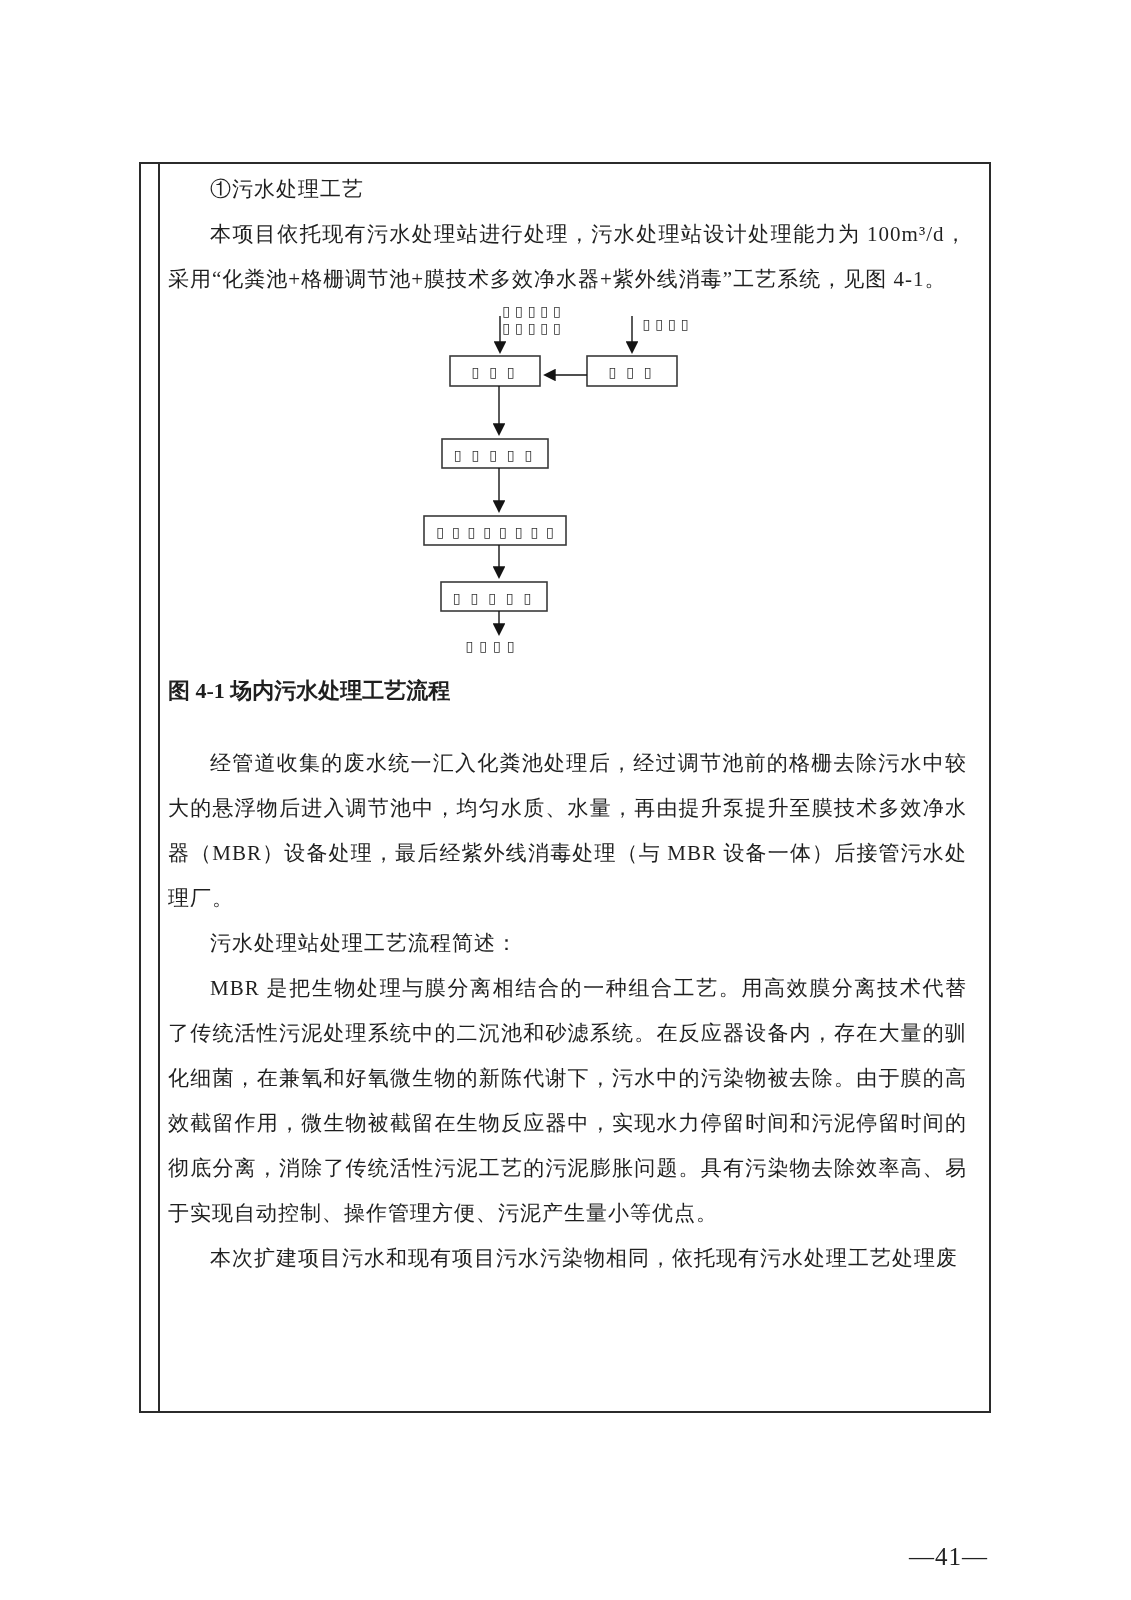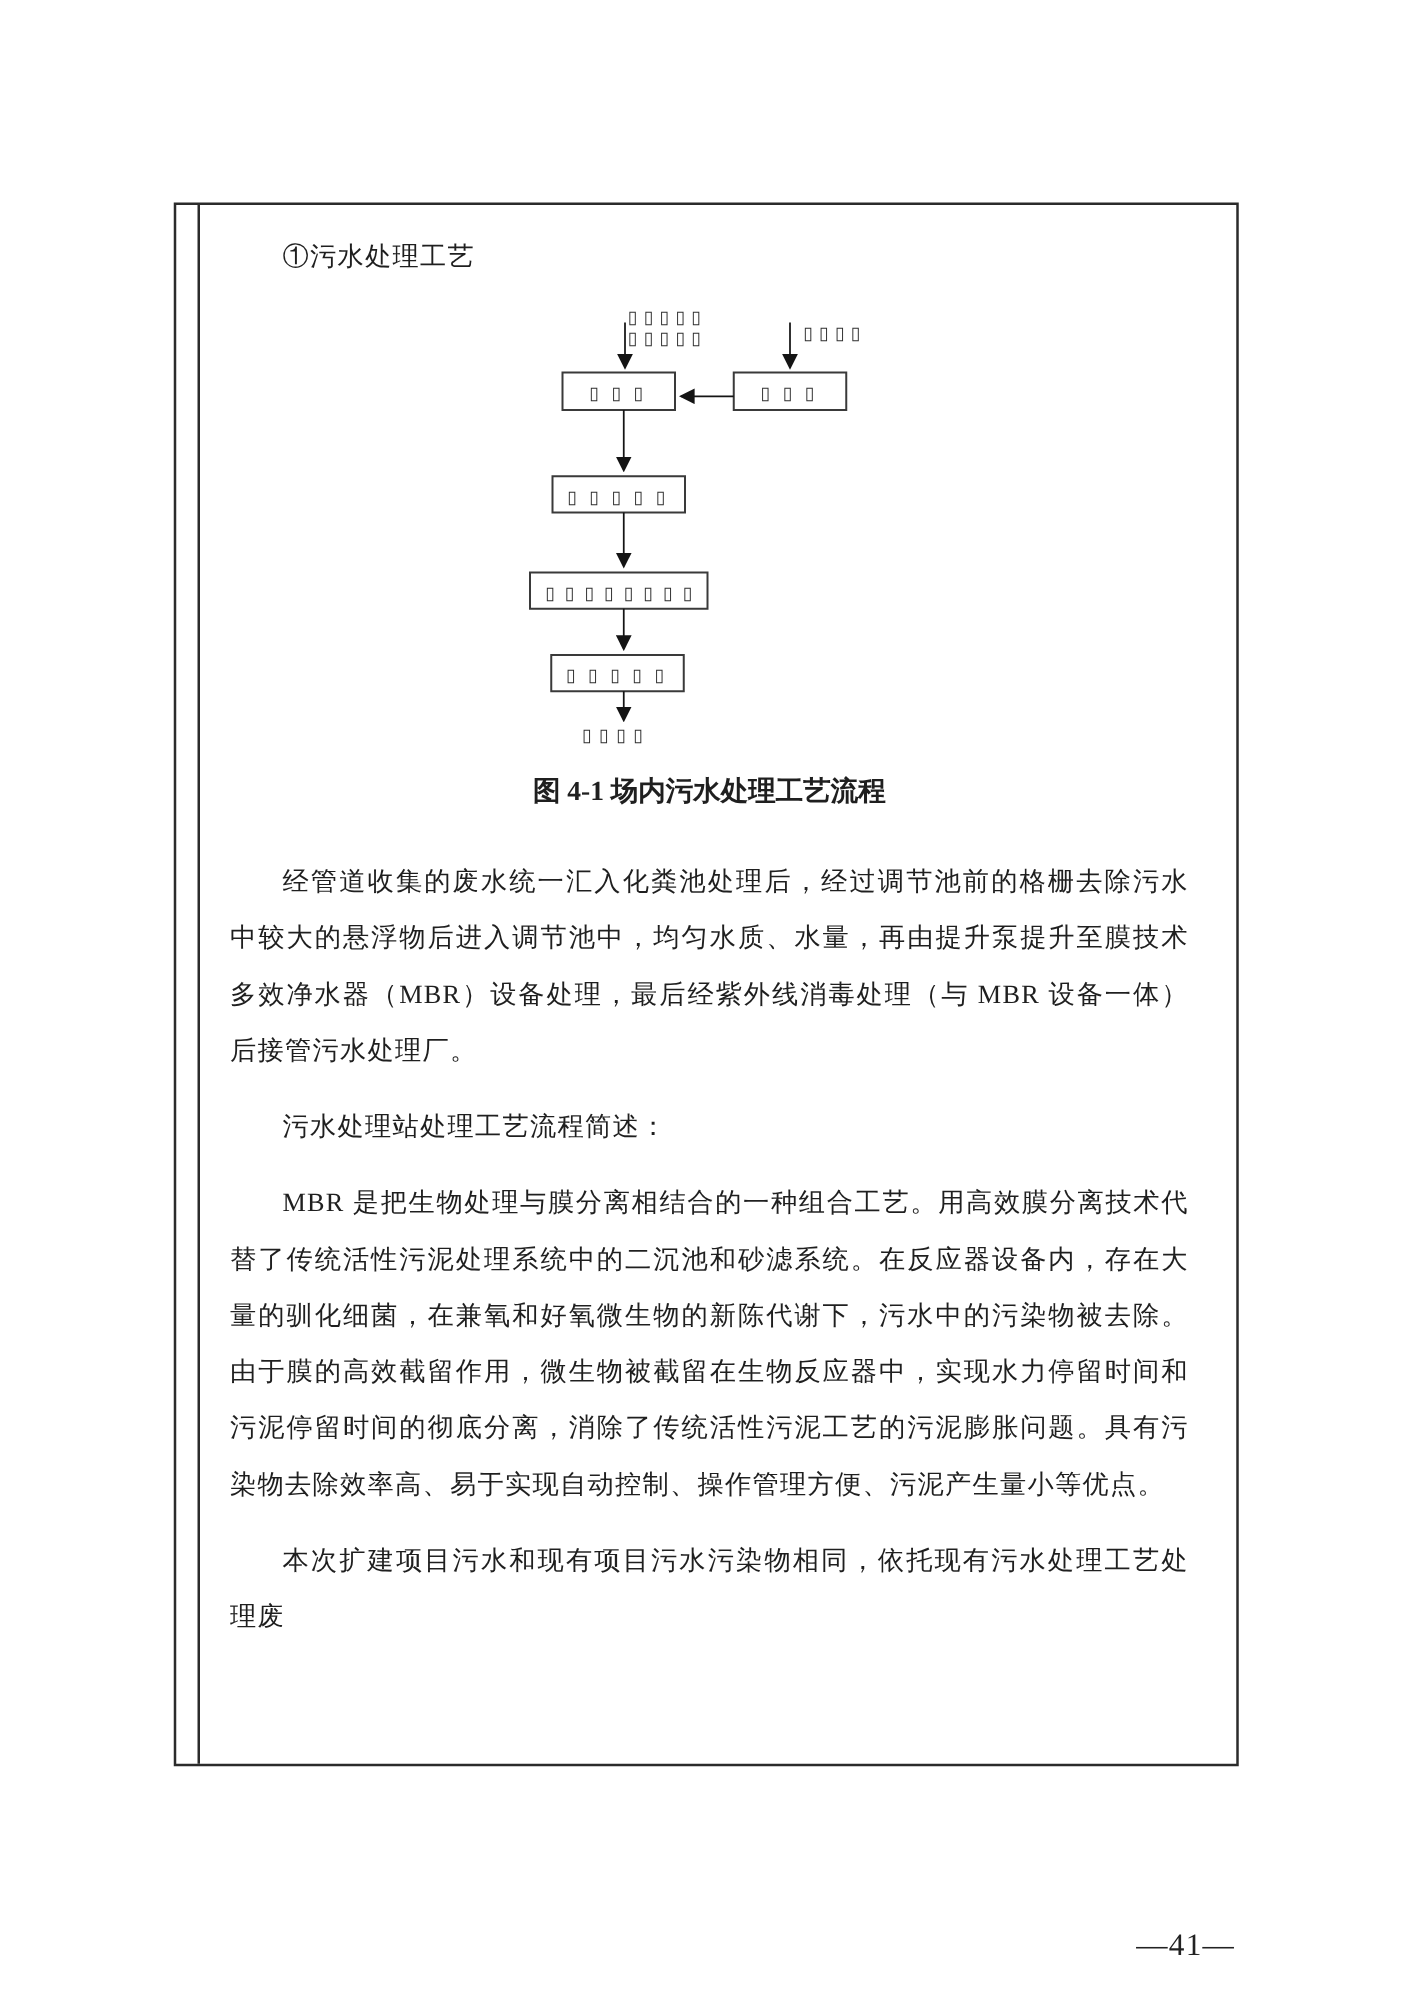--- a/index.html
+++ b/index.html
@@ -30,33 +30,33 @@
     border-right: 2px solid #2b2b2b;
     flex: none;
   }
   .cell {
     flex: 1;
     padding: 3px 22px 0 8px;
     overflow: hidden;
     box-sizing: border-box;
   }
   .para {
-    margin: 16px;
+    margin: 0;
     font-size: 21px;
     line-height: 45px;
     letter-spacing: 1px;
     text-indent: 2em;
     text-align: justify;
   }
   .caption {
     margin: 14px 0 28px 0;
     font-size: 22px;
     line-height: 45px;
     font-weight: bold;
-    text-align: center;
+    text-align: left;
     text-indent: 0;
     font-family: Liberation Serif, serif;
   }
   .flowchart {
     display: block;
     margin: 0;
   }
   .flowchart rect {
     fill: #ffffff;
     stroke: #3a3a3a;
@@ -87,20 +87,21 @@
 </style>
 </head>
 <body>
 
 <div class="page">
   <div class="doc-table">
     <div class="gutter"></div>
     <div class="cell">
 
       <p class="para">①污水处理工艺</p>
+      <p class="para">本项目依托现有污水处理站进行处理，污水处理站设计处理能力为 100m³/d，采用“化粪池+格栅调节池+膜技术多效净水器+紫外线消毒”工艺系统，见图 4-1。</p>
 
       <svg class="flowchart" width="801" height="352" viewBox="0 0 801 352">
         <defs>
           <marker id="ah" viewBox="0 0 10 10" refX="8.5" refY="5" markerWidth="9" markerHeight="9" orient="auto-start-reverse">
             <path d="M0,0 L10,5 L0,10 z" fill="#141414"></path>
           </marker>
         </defs>
 
         <text class="tofu-label" x="366" y="14" text-anchor="middle">▯▯▯▯▯</text>
         <text class="tofu-label" x="366" y="31" text-anchor="middle">▯▯▯▯▯</text>

